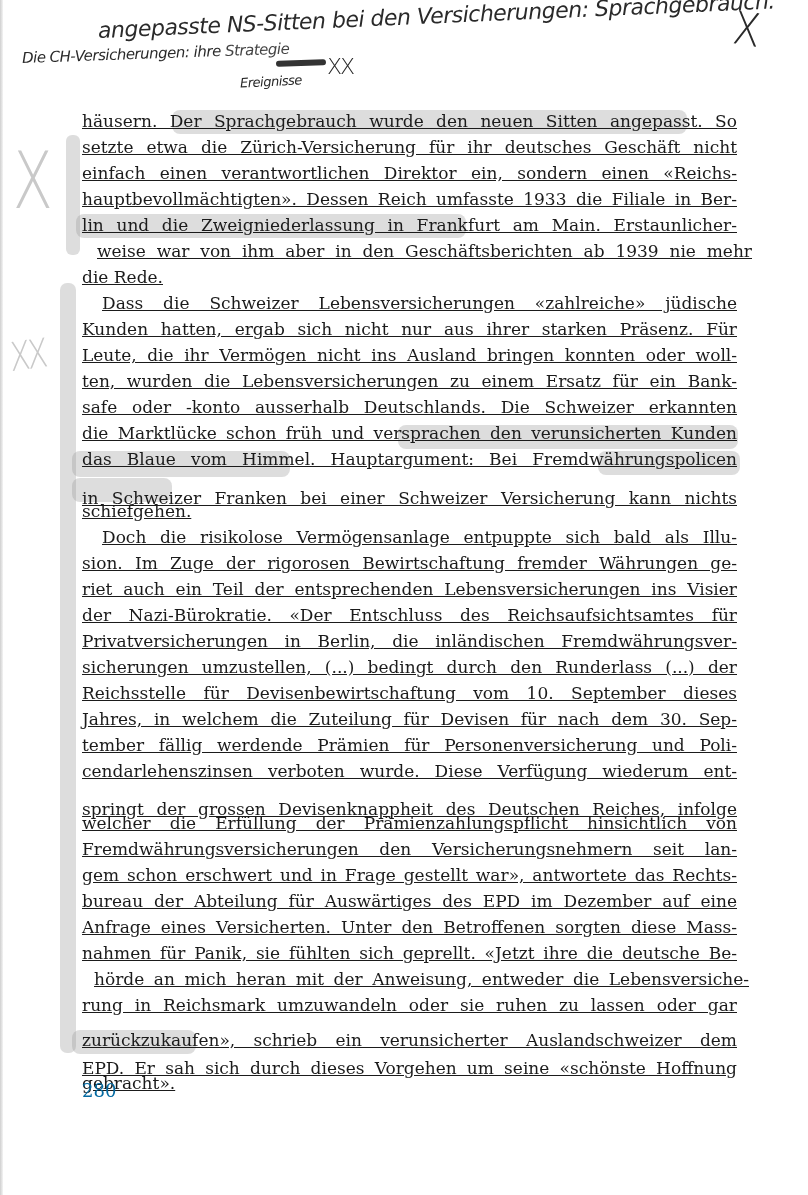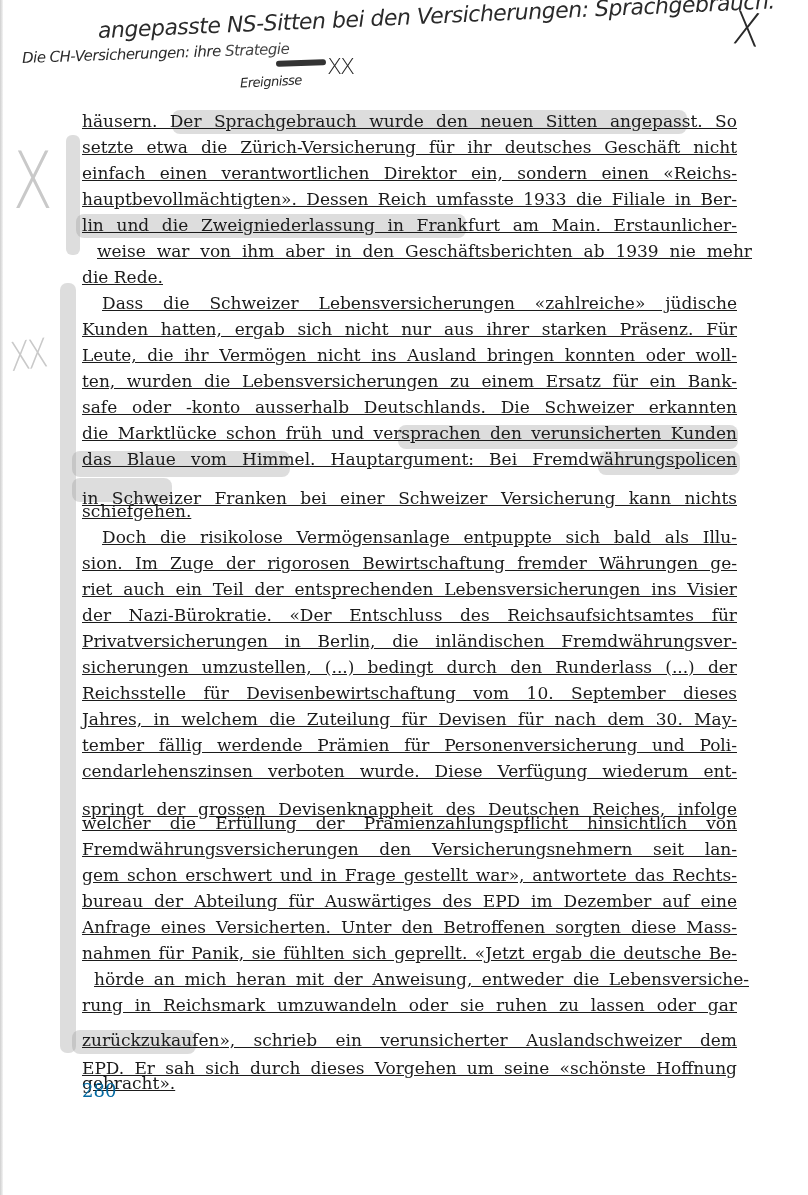--- a/index.html
+++ b/index.html
@@ -94,30 +94,30 @@
       <div class="line last" style="top:390px;">schiefgehen.</div>
     </div>
     <div>
       <div class="line indent" style="top:416px;">Doch die risikolose Vermögensanlage entpuppte sich bald als Illu-</div>
       <div class="line" style="top:442px;">sion. Im Zuge der rigorosen Bewirtschaftung fremder Währungen ge-</div>
       <div class="line" style="top:468px;">riet auch ein Teil der entsprechenden Lebensversicherungen ins Visier</div>
       <div class="line" style="top:494px;">der Nazi-Bürokratie. «Der Entschluss des Reichsaufsichtsamtes für</div>
       <div class="line" style="top:520px;">Privatversicherungen in Berlin, die inländischen Fremdwährungsver-</div>
       <div class="line" style="top:546px;">sicherungen umzustellen, (...) bedingt durch den Runderlass (...) der</div>
       <div class="line" style="top:572px;">Reichsstelle für Devisenbewirtschaftung vom 10. September dieses</div>
-      <div class="line" style="top:598px;">Jahres, in welchem die Zuteilung für Devisen für nach dem 30. May-</div>
+      <div class="line" style="top:598px;">Jahres, in welchem die Zuteilung für Devisen für nach dem 30. Sep-</div>
       <div class="line" style="top:624px;">tember fällig werdende Prämien für Personenversicherung und Poli-</div>
       <div class="line" style="top:650px;">cendarlehenszinsen verboten wurde. Diese Verfügung wiederum ent-</div>
       <div class="line" style="top:676px;margin-top:12px;">springt der grossen Devisenknappheit des Deutschen Reiches, infolge</div>
       <div class="line" style="top:702px;">welcher die Erfüllung der Prämienzahlungspflicht hinsichtlich von</div>
       <div class="line" style="top:728px;">Fremdwährungsversicherungen den Versicherungsnehmern seit lan-</div>
       <div class="line" style="top:754px;">gem schon erschwert und in Frage gestellt war», antwortete das Rechts-</div>
       <div class="line" style="top:780px;">bureau der Abteilung für Auswärtiges des EPD im Dezember auf eine</div>
       <div class="line" style="top:806px;">Anfrage eines Versicherten. Unter den Betroffenen sorgten diese Mass-</div>
-      <div class="line" style="top:832px;">nahmen für Panik, sie fühlten sich geprellt. «Jetzt ergab die deutsche Be-</div>
+      <div class="line" style="top:832px;">nahmen für Panik, sie fühlten sich geprellt. «Jetzt ihre die deutsche Be-</div>
       <div class="line" style="top:858px;margin-left:12px;">hörde an mich heran mit der Anweisung, entweder die Lebensversiche-</div>
       <div class="line" style="top:884px;">rung in Reichsmark umzuwandeln oder sie ruhen zu lassen oder gar</div>
       <div class="line" style="top:910px;margin-top:9px;">zurückzukaufen», schrieb ein verunsicherter Auslandschweizer dem</div>
       <div class="line" style="top:936px;margin-top:11px;">EPD. Er sah sich durch dieses Vorgehen um seine «schönste Hoffnung</div>
       <div class="line last" style="top:962px;">gebracht».</div>
     </div>
   </div>
 
   <div class="page-number">280</div>
 </div>

